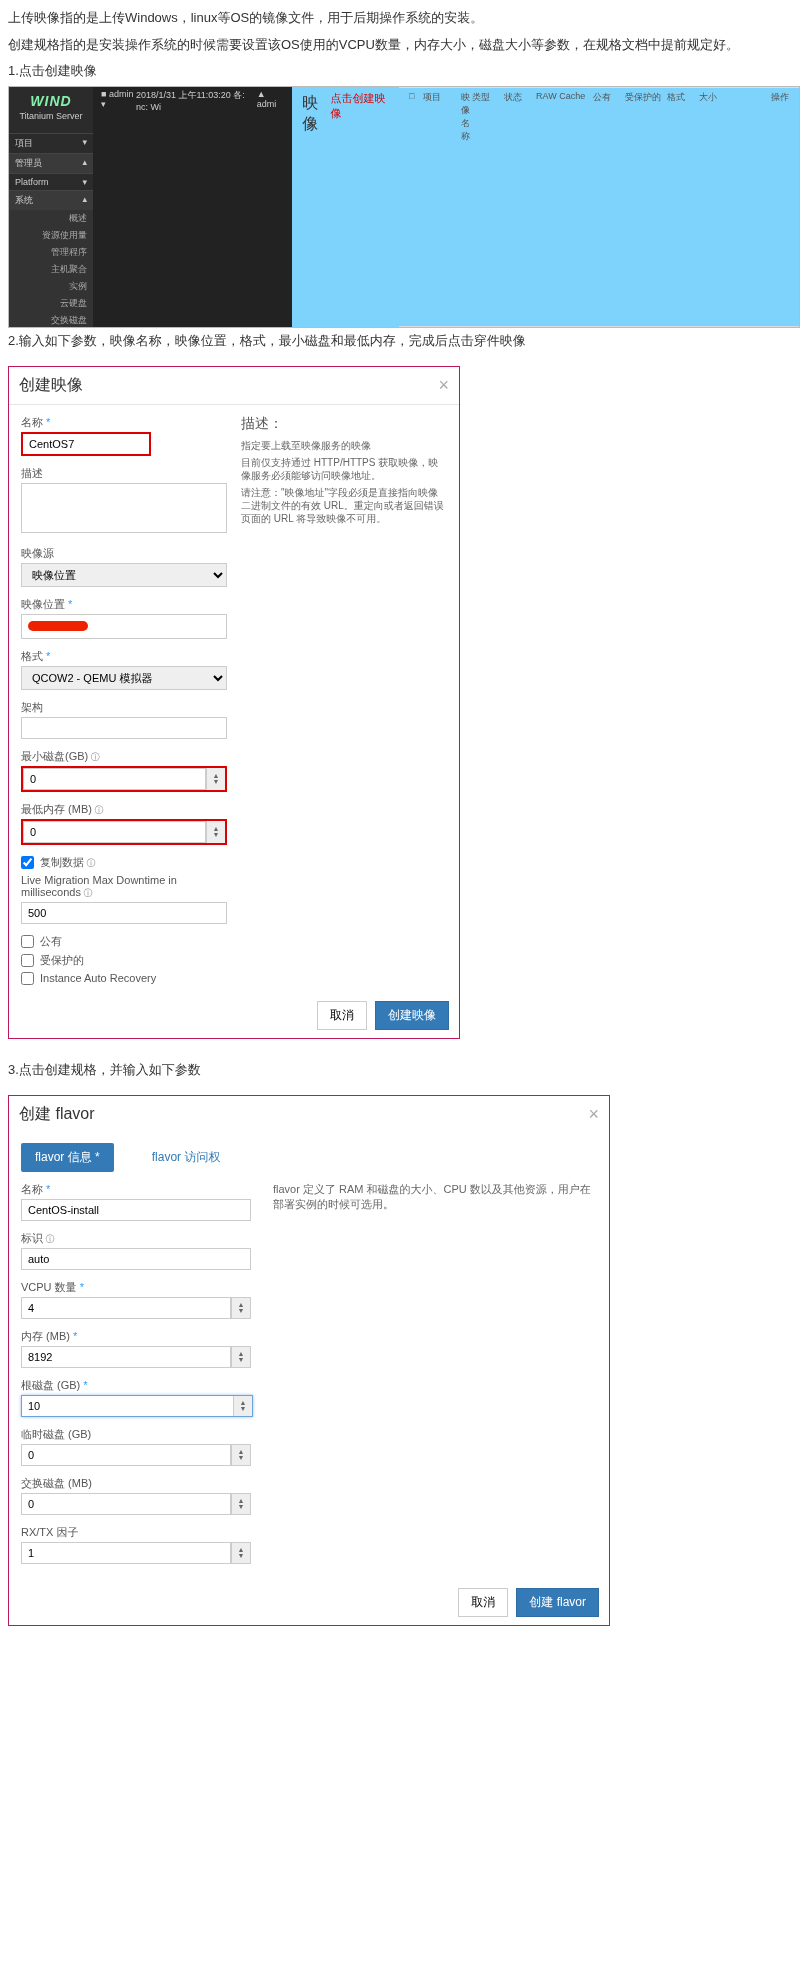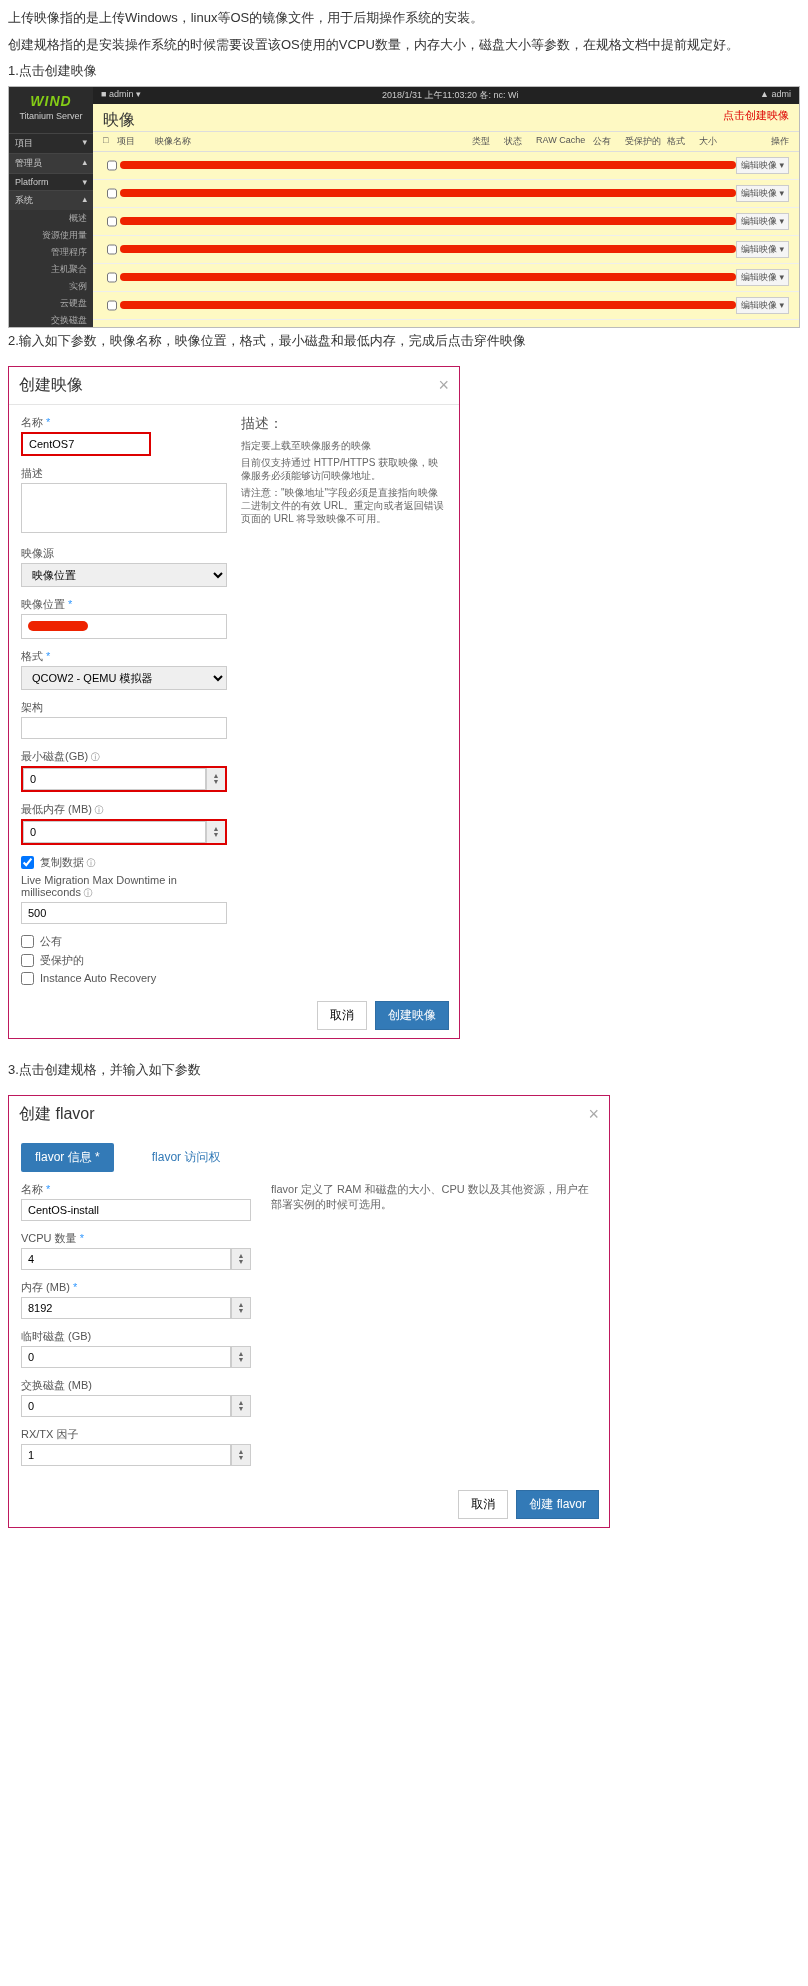--- a/index.html
+++ b/index.html
@@ -2,27 +2,27 @@
 <html><head>
 <meta charset="utf-8">
 <style>
   body { font-family: "Microsoft YaHei", Arial, sans-serif; margin: 8px; font-size: 13px; color: #333; background:#fff; width:792px; }
   .intro { line-height: 1.6; margin-bottom:6px; }
   .step { margin: 4px 0 6px 0; }
 
   
   .shot1 { display:flex; border:1px solid #bbb; font-size:10px; height:240px; overflow:hidden; }
   .side { width:84px; background:#2b2b2b; color:#ccc; display:flex; flex-direction:column; }
-  .brand { color:#84cc16; font-weight:bold; font-style:italic; text-align:center; padding:6px 0 2px; font-size:14px; letter-spacing:1px;}
+  .brand { color:#86efac; font-weight:bold; font-style:italic; text-align:center; padding:6px 0 2px; font-size:14px; letter-spacing:1px;}
   .brand2 { color:#ccc; text-align:center; font-size:9px; padding-bottom:6px;}
   .redblob { height:8px; background:#d00; border-radius:6px; margin:0 6px 6px;}
   .sideitem { padding:3px 6px; border-top:1px solid #444; background:#3a3a3a; font-size:9px; display:flex; justify-content:space-between;}
   .sideitem.dark { background:#2b2b2b; }
   .sidesub { padding:2px 6px; text-align:right; font-size:9px; color:#aaa; background:#333;}
-  .main1 { flex:1; background:#fef9c3; display:flex; flex-direction:column;}
+  .main1 { flex:1; background:#7dd3fc; display:flex; flex-direction:row;}
   .topbar { background:#222; color:#ccc; font-size:9px; padding:2px 8px; display:flex; justify-content:space-between;}
   .hdr { display:flex; justify-content:space-between; align-items:flex-start; padding:4px 10px 0;}
   .hdr h2 { margin:2px 0 0; font-size:16px; font-weight:normal;}
   .redlabel { color:#d00; font-size:11px; }
   .filters { display:flex; gap:4px; justify-content:flex-end; padding:2px 10px 4px; font-size:9px; align-items:center;}
   .sel { border:1px solid #ccc; padding:1px 4px; background:#fff;}
   .btn-sm { border:1px solid #bbb; padding:1px 5px; background:#f4f4f4;}
   .btn-smred { border:1px solid #d44; padding:1px 5px; background:#fdd; color:#a00; border:2px solid #d00;}
   .thead { display:flex; gap:2px; padding:3px 10px; border-top:1px solid #ddd; border-bottom:1px solid #ddd; font-size:9px; color:#555;}
   .thead span { flex:0 0 auto; }
@@ -272,35 +272,47 @@
     <span class="close-x">×</span>
   </div>
   <div class="tabs">
     <div class="tab active"><span class="req">flavor 信息</span></div>
     <div class="tab">flavor 访问权</div>
   </div>
   <div class="flavor-body">
     <div class="flavor-left">
       <div class="fg"><label class="req">名称</label>
         <input type="text" value="CentOS-install" style=""></div>
+      <div class="fg"><label class="info-icon">标识</label>
+        <input type="text" value="auto" style=""></div>
       <div class="fg">
           <label class="req">VCPU 数量</label>
         <div class="numwrap">
             <input type="text" value="4" style="">
             <div class="spin">
               <div>▲</div>
               <div>▼</div>
             </div>
           </div>
         </div>
       <div class="fg">
           <label class="req">内存 (MB)</label>
         <div class="numwrap">
             <input type="text" value="8192" style="">
             <div class="spin">
+              <div>▲</div>
+              <div>▼</div>
+            </div>
+          </div>
+        </div>
+      <div class="fg">
+          <label class="req">根磁盘 (GB)</label>
+        <div class="numwrap bluebox">
+            <input type="text" style="border: none;" value="10">
+            <div class="spin" style="border:none;border-left:1px solid #ccc">
               <div>▲</div>
               <div>▼</div>
             </div>
           </div>
         </div>
       <div class="fg">
           <label>临时磁盘 (GB)</label>
         <div class="numwrap">
             <input type="text" value="0" style="">
             <div class="spin">

